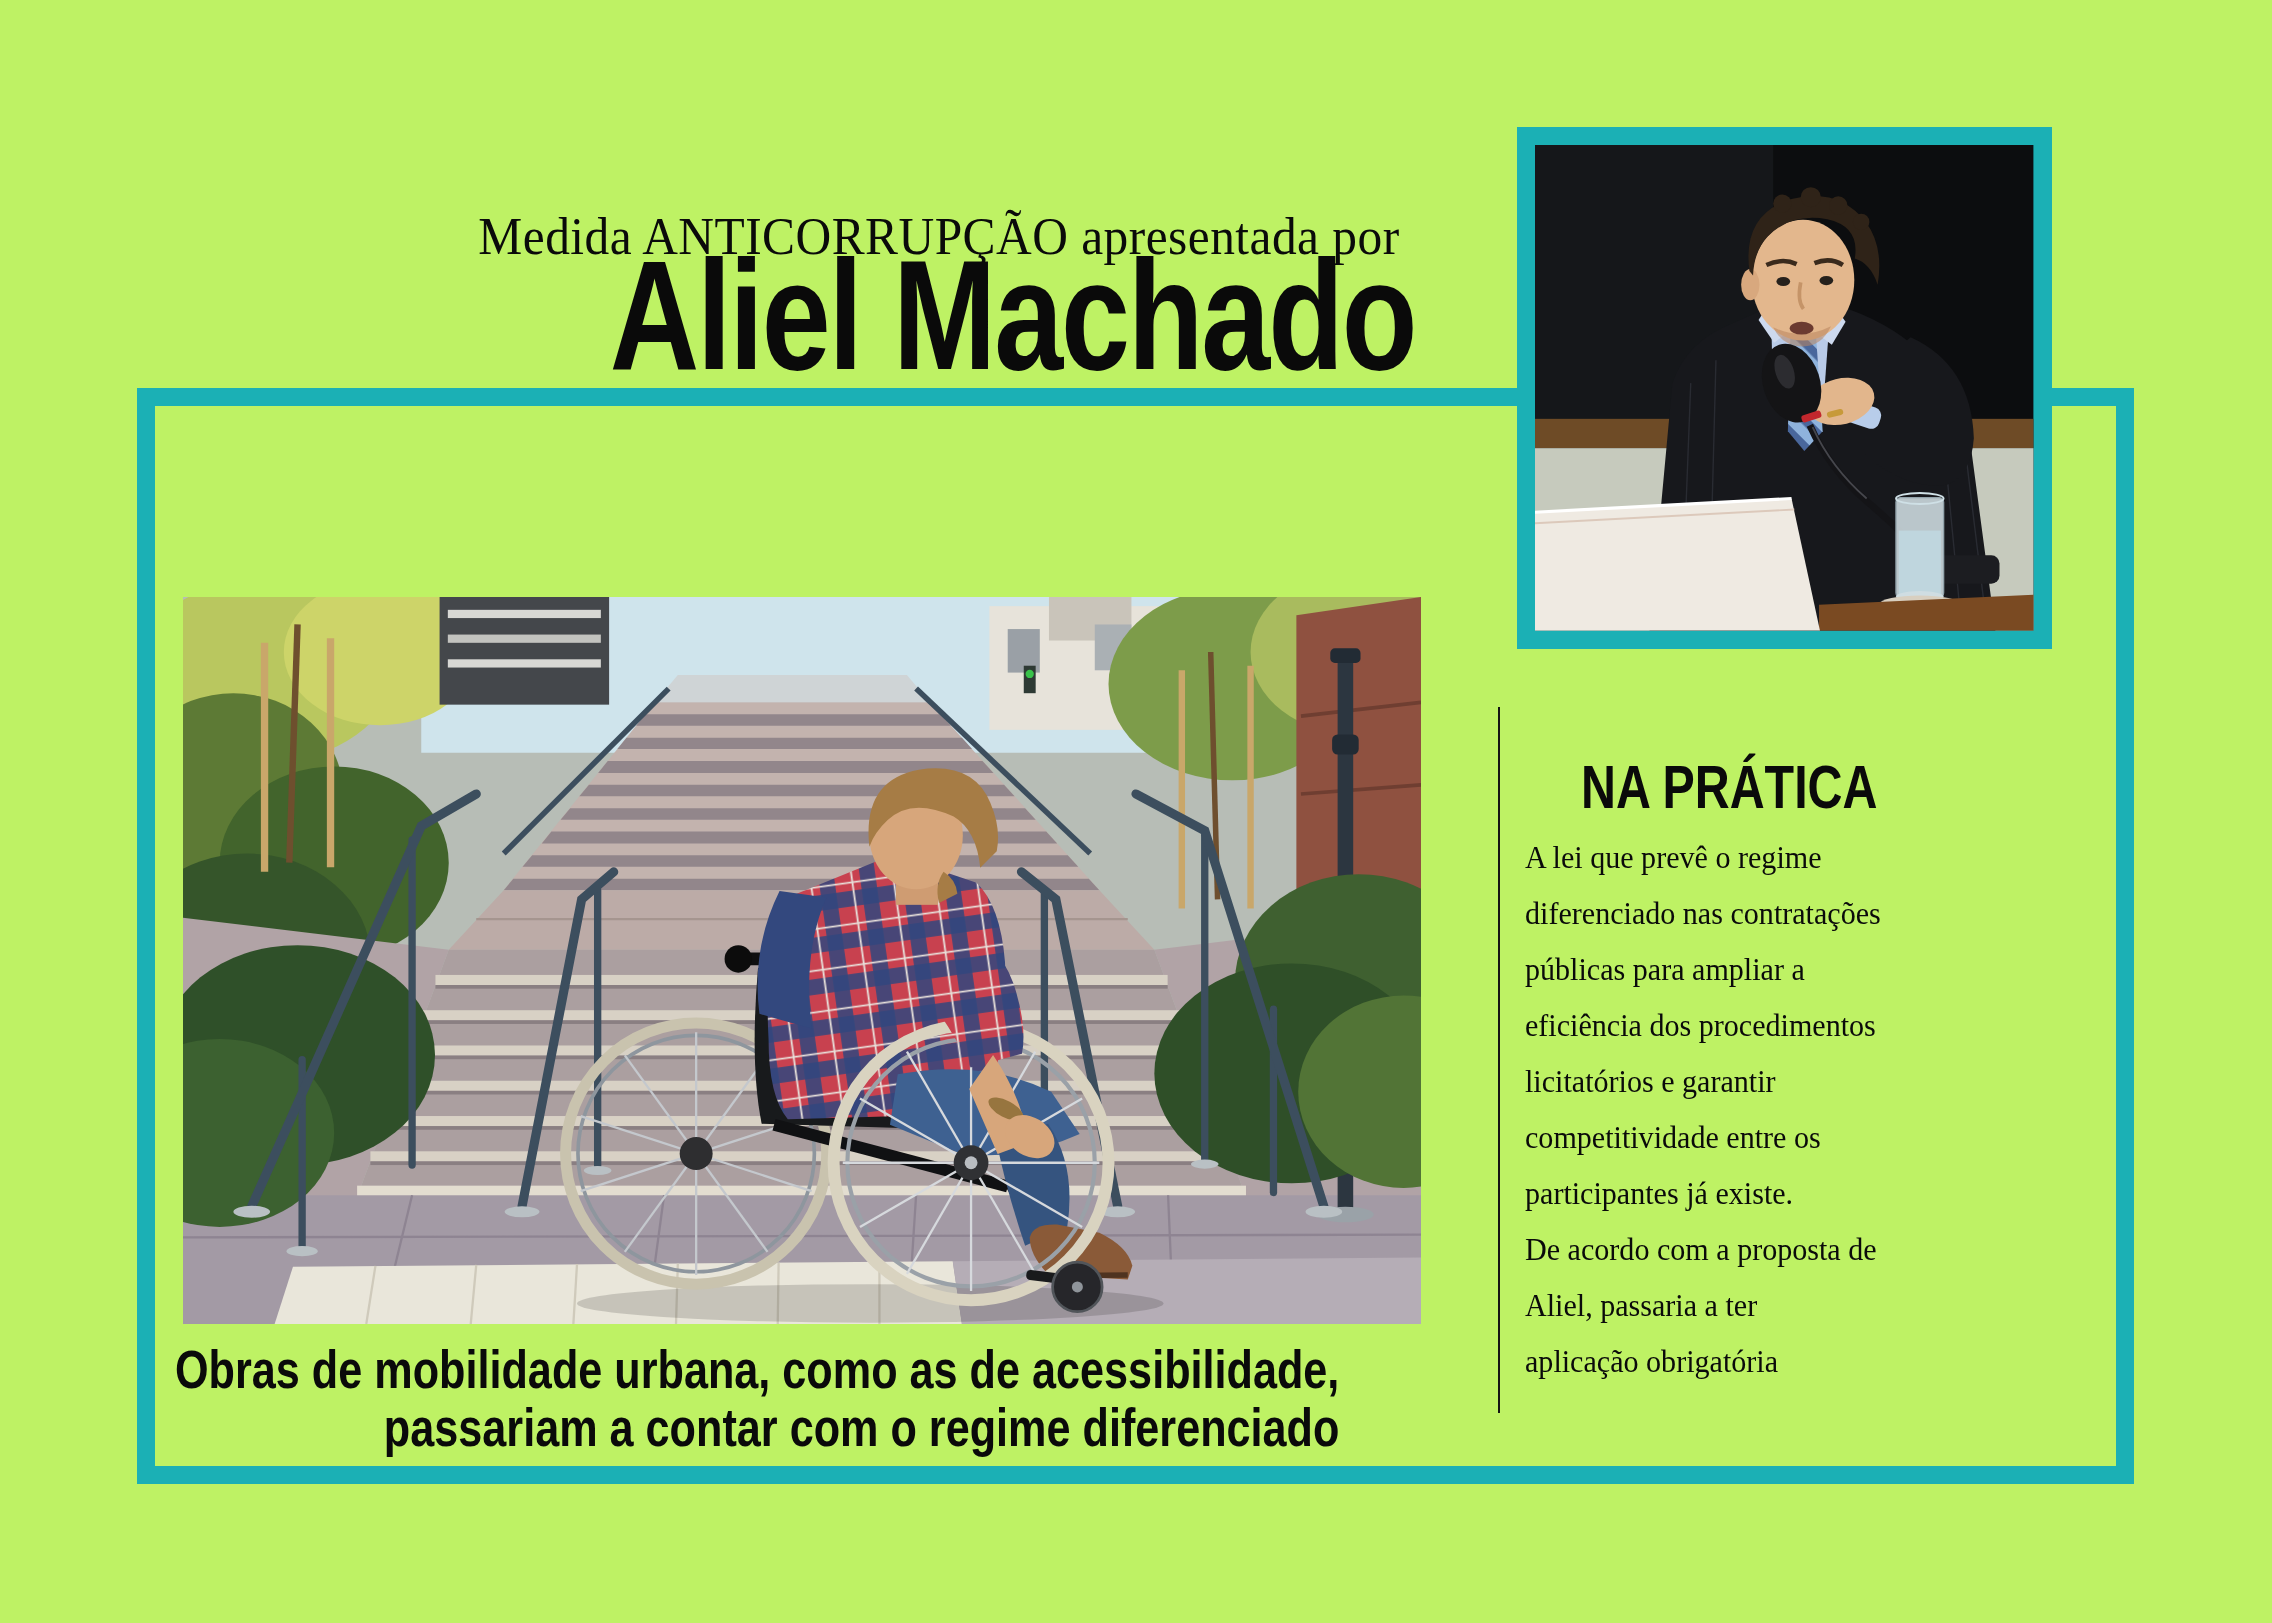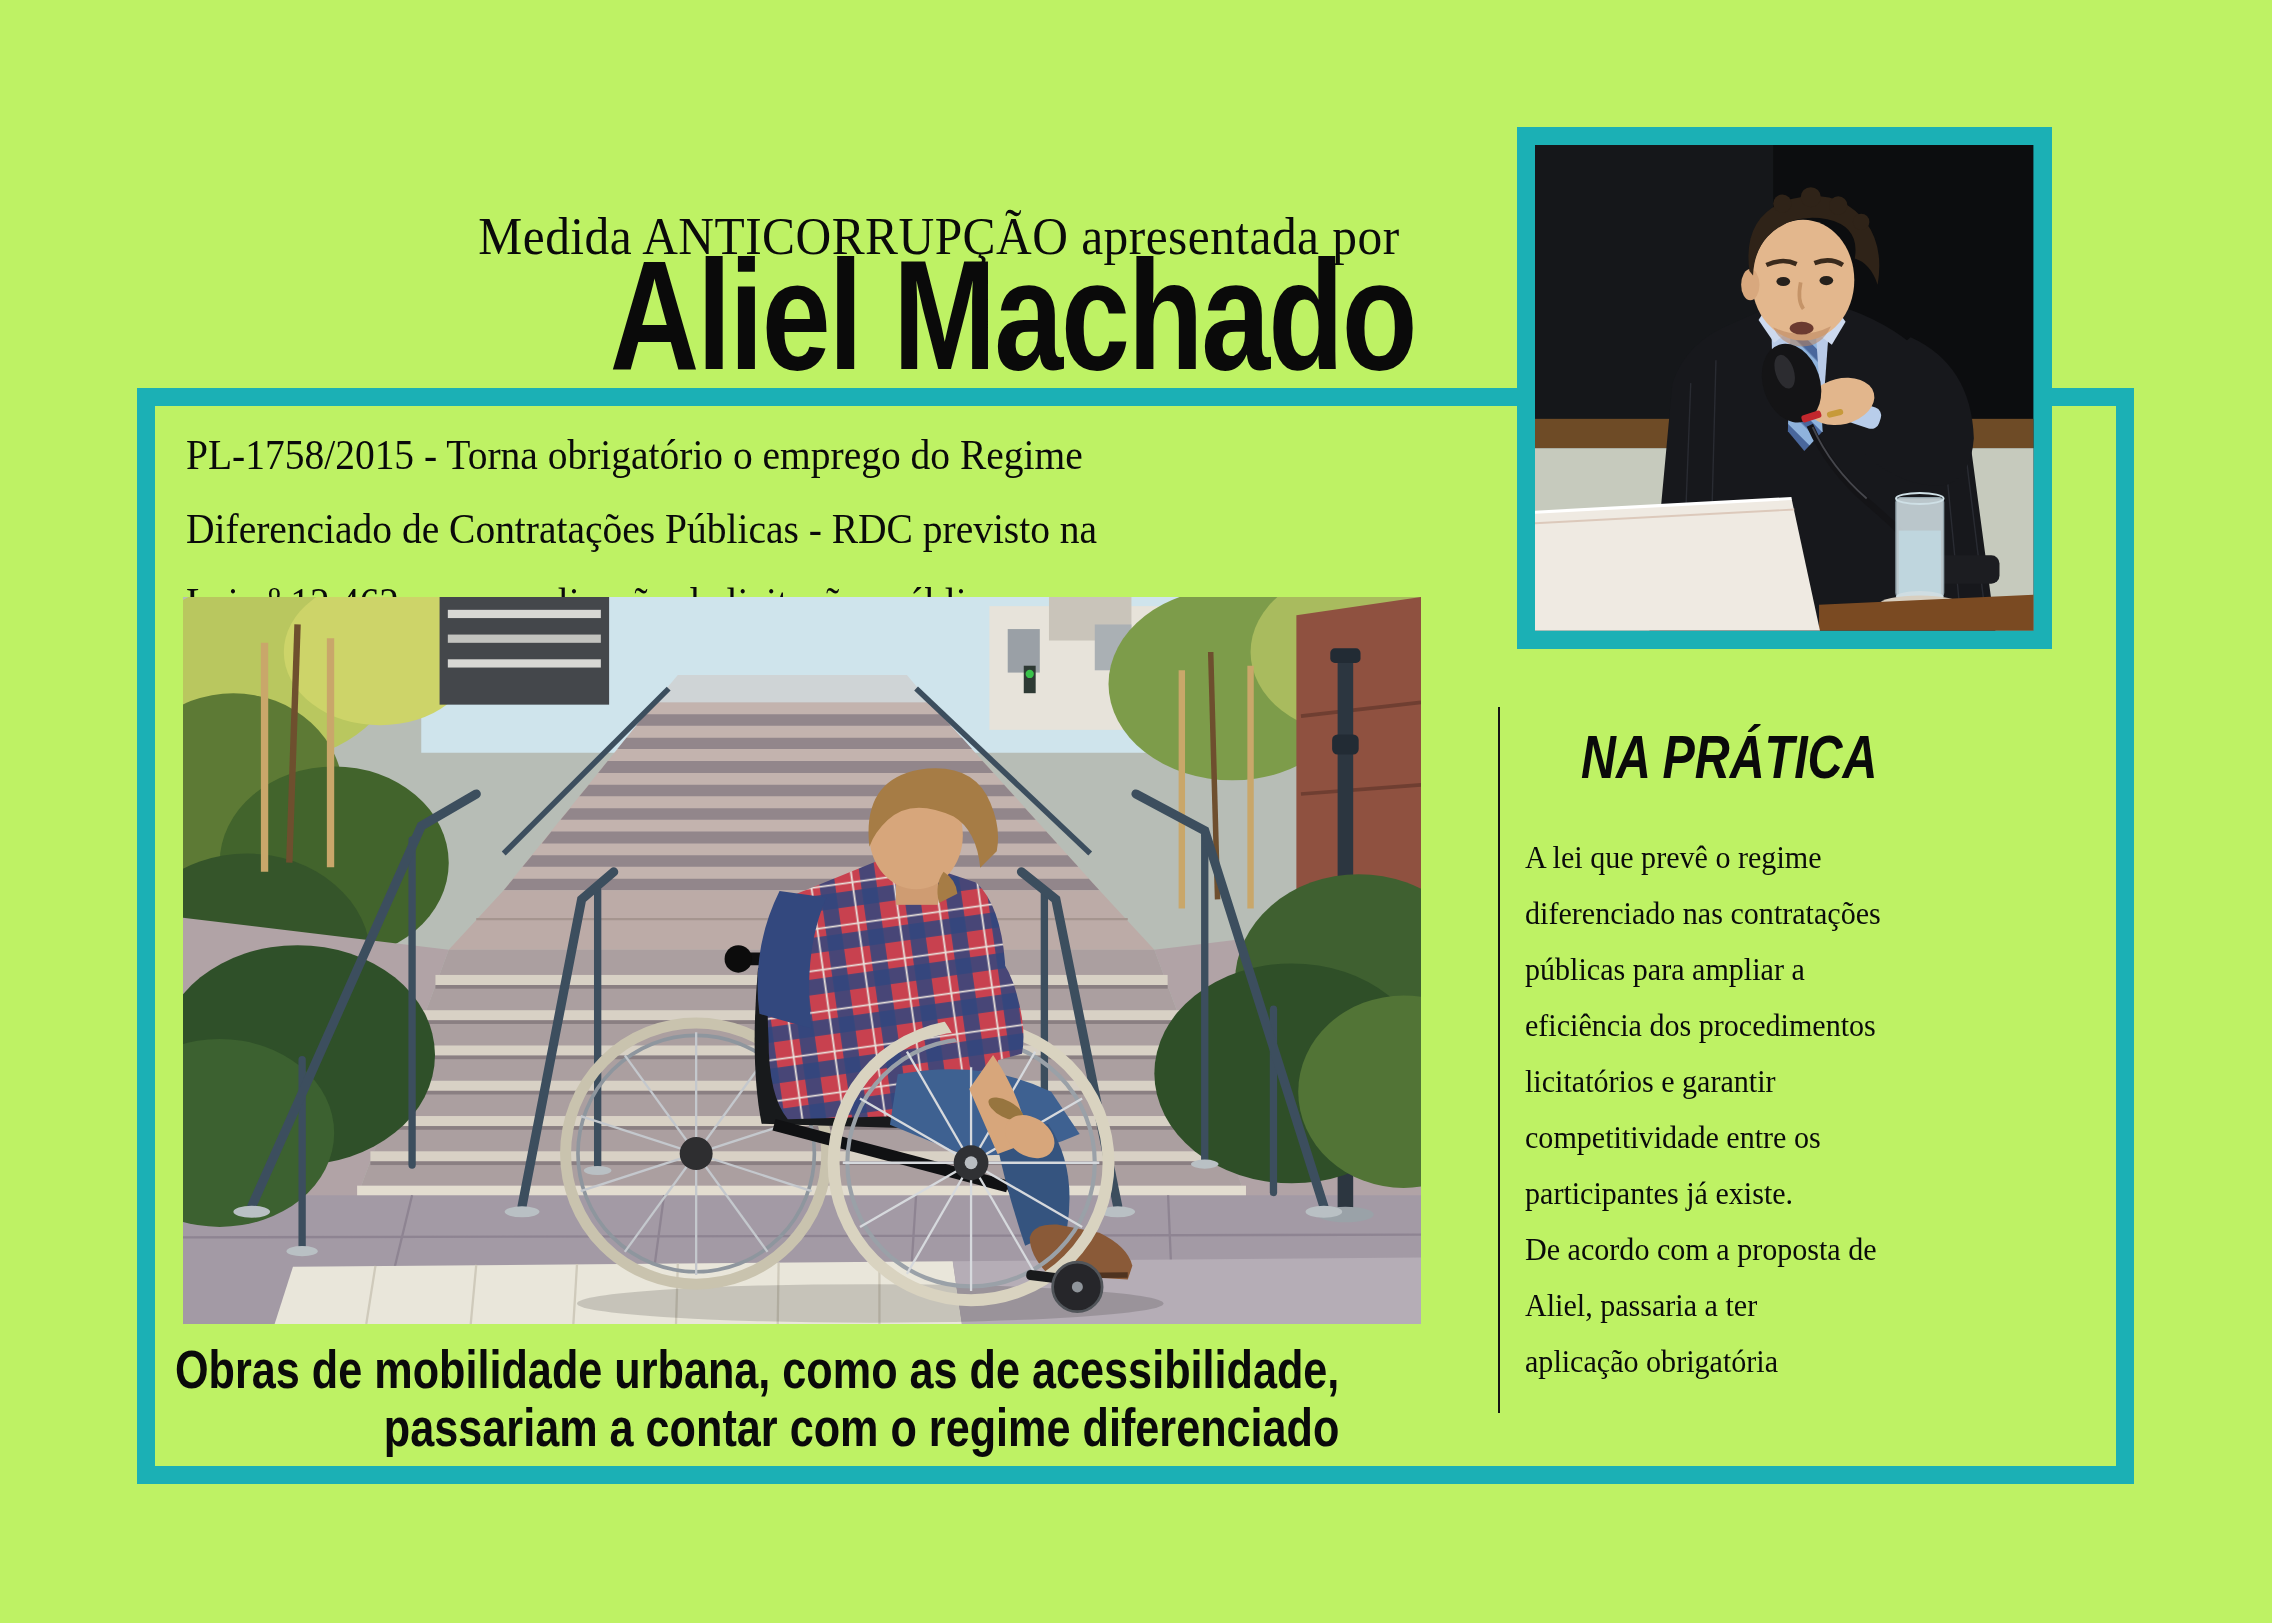--- a/index.html
+++ b/index.html
@@ -21,44 +21,39 @@
   #proposal .ln{ transform:scaleX(.94); transform-origin:0 50%; white-space:nowrap; }
 
   #main-photo{ left:183px; top:597px; width:1238px; height:727px; }
   #main-photo svg, #portrait-frame svg{ display:block; width:100%; height:100%; }
 
   #caption{ left:175px; top:1340px; font-size:54px; line-height:58px;text-align:right; }
   #caption .ln{ transform:scaleX(.80); transform-origin:0 50%; white-space:nowrap; }
 
   #divider{ left:1498px; top:707px; width:2.3px; height:706px; background:#141414; }
 
-  #na-heading{ left:1581px; top:726px; font-size:62px; line-height:1;font-style:italic; }
+  #na-heading{ left:1581px; top:756px; font-size:62px; line-height:1; }
   #na-heading .sq{ display:inline-block; transform:scaleX(.78); transform-origin:0 50%; white-space:nowrap; }
 
   #na-body{ left:1525px; top:810px; font-size:32px; line-height:56px;margin-top:19px; }
   #na-body .ln{ transform:scaleX(.94); transform-origin:0 50%; white-space:nowrap; }
 
   #portrait-frame{ left:1517px; top:127px; width:535px; height:522px;
                    background:var(--teal); padding:18.3px; box-sizing:border-box; }
 </style>
 </head>
 <body>
 
 <div id="page">
 
   <div id="main-box" class="abs"></div>
 
   <div id="kicker" class="abs serif">Medida ANTICORRUPÇÃO apresentada por</div>
   <div id="headline-name" class="abs sans">Aliel Machado</div>
 
-  <div id="proposal" class="abs serif">
-      <div class="ln">PL-1758/2015 - Torna obrigatório o emprego do Regime</div>
-      <div class="ln">Diferenciado de Contratações Públicas - RDC previsto na</div>
-      <div class="ln">Lei nº 12.462 - para realização de licitações públicas</div>
-    </div>
 
   <div id="main-photo" class="abs">
     <svg viewBox="0 0 2702 1587" preserveAspectRatio="none">
       <rect width="2702" height="1587" fill="#b7bdb6"></rect>
       <rect x="520" y="0" width="1760" height="340" fill="#cfe4ec"></rect>
 
       <ellipse cx="180" cy="160" rx="280" ry="200" fill="#b9c75f"></ellipse>
       <ellipse cx="430" cy="120" rx="210" ry="160" fill="#cdd469"></ellipse>
       <ellipse cx="110" cy="430" rx="240" ry="220" fill="#5d7a35"></ellipse>
       <ellipse cx="330" cy="580" rx="250" ry="210" fill="#42642c"></ellipse>

